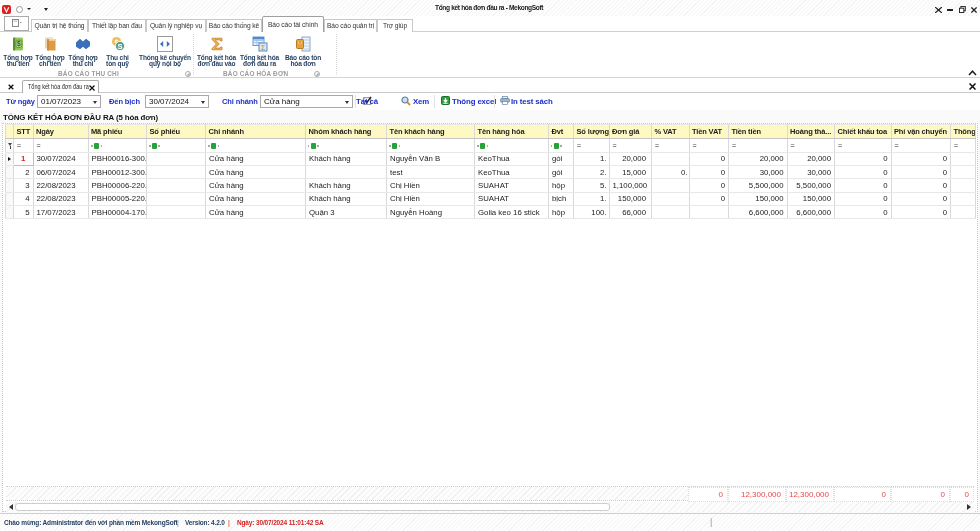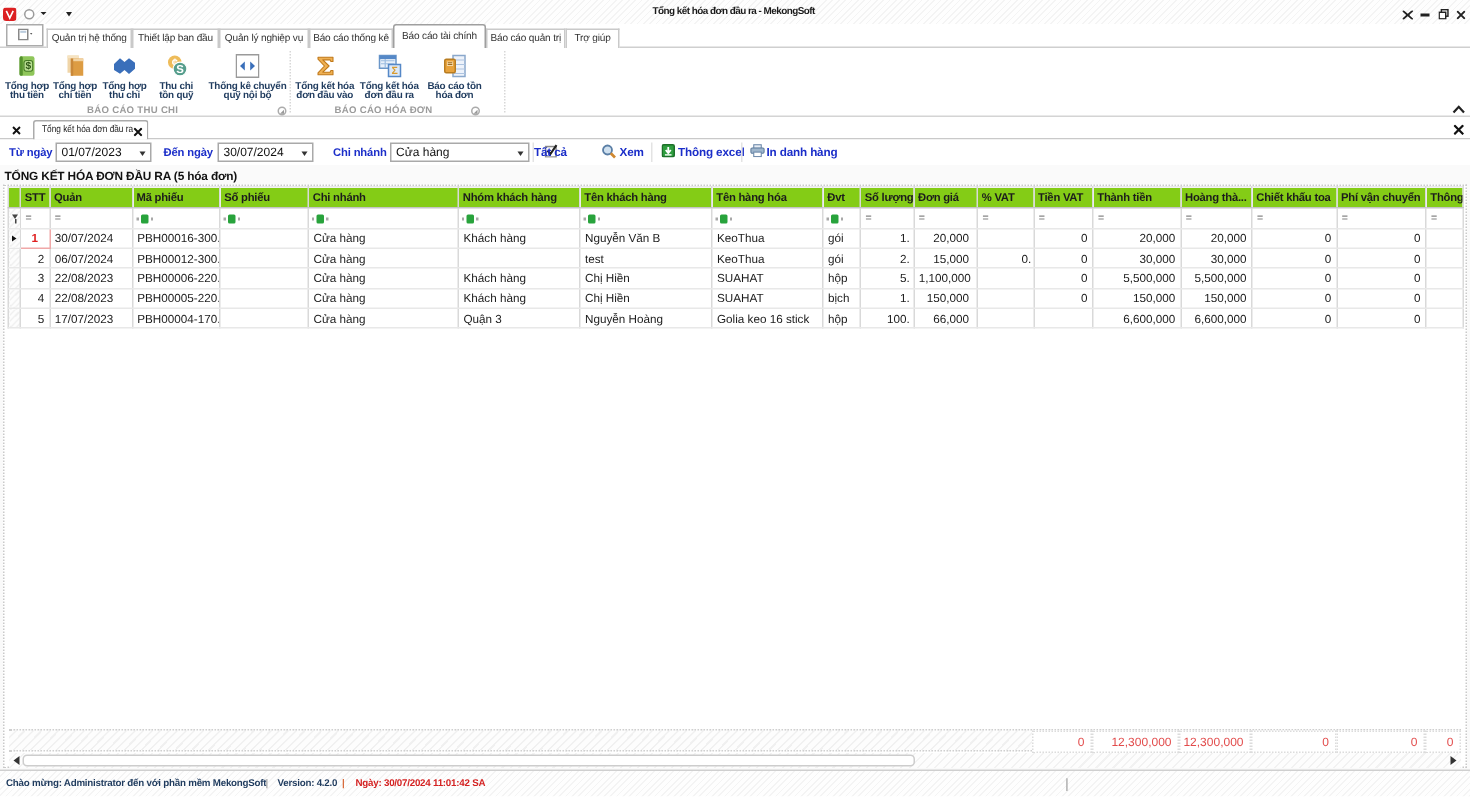--- a/index.html
+++ b/index.html
@@ -29,21 +29,21 @@
 .finput{position:absolute;top:2px;height:13px;border:1px solid #a9a9a9;background:#fff;font-size:8px;color:#111;line-height:11px;padding-left:3px}
 .caret{position:absolute;right:3px;top:5px;width:0;height:0;border-left:2.5px solid transparent;border-right:2.5px solid transparent;border-top:3.5px solid #333}
 .fsep{position:absolute;top:2px;height:13px;border-left:1px solid #e3e3e3}
 .fbtn{position:absolute;top:4px;font-size:7.8px;letter-spacing:-0.1px;font-weight:bold;color:#1b2ec9}
 
 #content{left:0;top:110px;width:980px;height:403px;background:#fafafa}
 #gridtitle{position:absolute;left:3px;top:3px;font-size:7.9px;letter-spacing:-0.1px;font-weight:bold;color:#111}
 #gridbox{position:absolute;left:2px;top:13px;width:976px;height:389px;border:1px dotted #c9c9c9;background:#fff}
 table{border-collapse:collapse;table-layout:fixed;width:970px;margin-left:2px}
 td{border:1px solid #d9d9d9;border-top-color:#e8e8e8;border-bottom-color:#e8e8e8;font-size:7.8px;color:#1c1c1c;padding:0 3px;white-space:nowrap;overflow:hidden;height:13.4px}
-tr.hdr td{font-weight:bold;font-size:7.5px;letter-spacing:-0.15px;padding:0 2.5px;border-bottom:1px solid #c4c4c4;background:#84cc16;height:14px}
+tr.hdr td{font-weight:bold;font-size:7.5px;letter-spacing:-0.15px;padding:0 2.5px;border-bottom:1px solid #c4c4c4;background:#fef9c3;height:14px}
 td.num{text-align:right}
 td:nth-child(11){padding-right:2px}
 td:nth-child(12){padding-right:5px}
 td:nth-child(13){padding-right:1px}
 td.ind{background:repeating-linear-gradient(135deg,#fdfdfd 0,#fdfdfd 2px,#efefef 2px,#efefef 3px)}
 tr.flt td{height:13.5px;color:#8a8a8a}
 td.eq{font-size:7px;letter-spacing:0.5px;font-weight:bold}
 td.fico{position:relative}
 td.fico::before{content:"";position:absolute;left:5px;top:4px;width:5px;height:5.5px;background:#28a33c;border-radius:1px}
 td.fico::after{content:"";position:absolute;left:2px;top:6px;width:11px;height:1.5px;background:linear-gradient(to right,#a8a8a8 0 1.5px,transparent 1.5px 9.5px,#a8a8a8 9.5px 11px)}
@@ -196,21 +196,21 @@
       </svg>
   </div>
   <svg class="abs" style="left:969px;top:5px" width="7" height="7" viewBox="0 0 7 7">
       <path d="M0.5 0.5 L6.5 6.5 M6.5 0.5 L0.5 6.5" stroke="#111" stroke-width="1.5"></path>
     </svg>
 </div>
 
 <div class="abs" id="filterbar">
   <div class="flabel" style="left:6px">Từ ngày</div>
   <div class="finput" style="left:37px;width:64px">01/07/2023<span class="caret"></span></div>
-  <div class="flabel" style="left:109px">Đến ngày</div>
+  <div class="flabel" style="left:109px">Đến bịch</div>
   <div class="finput" style="left:145px;width:64px">30/07/2024<span class="caret"></span></div>
   <div class="flabel" style="left:222px">Chi nhánh</div>
   <div class="finput" style="left:260px;width:93px">Cửa hàng<span class="caret"></span></div>
   <div class="fsep" style="left:355px"></div>
   <svg class="abs" style="left:363px;top:3px" width="9" height="9" viewBox="0 0 9 9">
       <rect x="0.7" y="1.7" width="7" height="7" fill="#fff" stroke="#8a8a8a"></rect>
       <path d="M2 4.5 L4 6.5 L8 0.8" stroke="#222" stroke-width="1.4" fill="none"></path>
     </svg>
   <div class="fbtn" style="left:356px">Tất cả</div>
   <svg class="abs" style="left:401px;top:3px" width="10" height="10" viewBox="0 0 10 10">
@@ -224,21 +224,21 @@
       <path d="M4.5 2 v3.4 M2.8 4 l1.7 2 l1.7 -2" stroke="#fff" stroke-width="1.2" fill="none"></path>
       <rect x="2.3" y="6.8" width="4.4" height="0.9" fill="#fff"></rect>
     </svg>
   <div class="fbtn" style="left:452px">Thông excel</div>
   <div class="fsep" style="left:494px"></div>
   <svg class="abs" style="left:500px;top:3px" width="10" height="9" viewBox="0 0 10 9">
       <rect x="2.5" y="0.5" width="5" height="2.4" fill="#e8eef5" stroke="#6a87a8" stroke-width="0.7"></rect>
       <rect x="0.6" y="2.6" width="8.8" height="3.6" rx="0.8" fill="#9fb6cc" stroke="#5f7d9e" stroke-width="0.7"></rect>
       <rect x="2.5" y="5.4" width="5" height="3" fill="#fff" stroke="#6a87a8" stroke-width="0.7"></rect>
     </svg>
-  <div class="fbtn" style="left:511px">In danh hàng</div>
+  <div class="fbtn" style="left:511px">In test sách</div>
 </div>
 
 <div class="abs" id="content">
   <div id="gridtitle">TỔNG KẾT HÓA ĐƠN ĐẦU RA (5 hóa đơn)</div>
   <div id="gridbox">
     <table id="grid">
       <colgroup>
         <col style="width:8px">
           <col style="width:19.5px">
           <col style="width:55px">
@@ -256,33 +256,33 @@
           <col style="width:58.5px">
           <col style="width:47.5px">
           <col style="width:56.5px">
           <col style="width:59.5px">
           <col style="width:24.5px">
       </colgroup>
       <tbody>
           <tr class="hdr">
             <td class="ind"></td>
             <td>STT</td>
-            <td>Quản</td>
+            <td>Ngày</td>
             <td>Mã phiếu</td>
             <td>Số phiếu</td>
             <td>Chi nhánh</td>
             <td>Nhóm khách hàng</td>
             <td>Tên khách hàng</td>
             <td>Tên hàng hóa</td>
             <td>Đvt</td>
             <td>Số lượng</td>
             <td>Đơn giá</td>
             <td>% VAT</td>
             <td>Tiền VAT</td>
-            <td>Thành tiền</td>
+            <td>Tiền tiền</td>
             <td>Hoàng thà...</td>
             <td>Chiết khấu toa</td>
             <td>Phí vận chuyển</td>
             <td>Thông th</td>
           </tr>
       <tr class="flt">
             <td class="ind find"></td>
             <td class="eq">=</td>
             <td class="eq">=</td>
             <td class="fico"></td>

